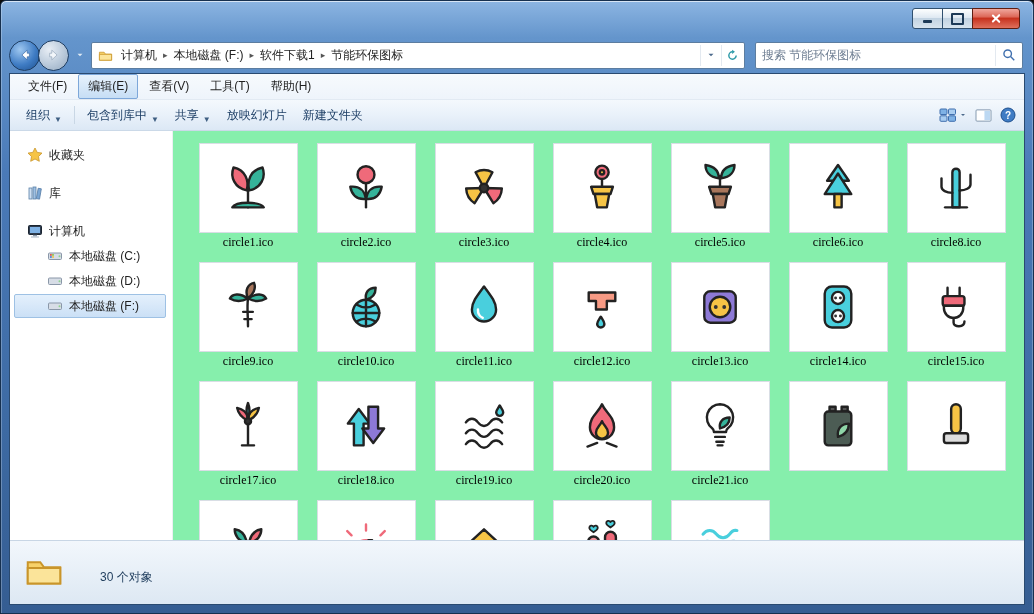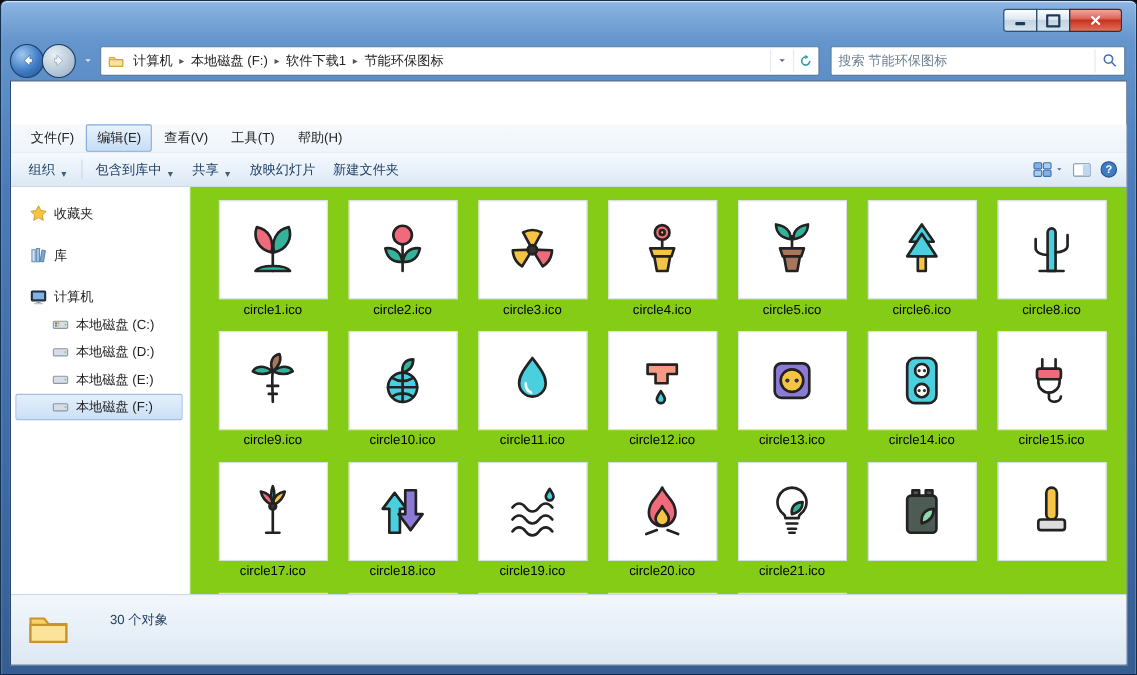--- a/index.html
+++ b/index.html
@@ -33,48 +33,48 @@
   .crumb{padding:2px 5px;cursor:default;}
   .crumb-sep{color:#555;font-size:9px;padding:0 1px;}
   .addr-ico{display:flex;align-items:center;margin-right:3px;}
   .addr-caret,.addr-refresh{width:20px;height:21px;display:flex;align-items:center;justify-content:center;border-left:1px solid #e3e9f0;}
   .searchbox{width:266px;height:25px;background:#fff;border:1px solid #5c7da0;border-radius:2px;display:flex;align-items:center;margin-left:6px;}
   .searchbox input{flex:1;border:none;outline:none;font-family:Liberation Sans, sans-serif;font-size:12px;padding:0 6px;color:#333;background:transparent;}
   .searchbox input::placeholder{color:#6e7e92;opacity:1;}
   .search-ico{width:26px;display:flex;align-items:center;justify-content:center;border-left:1px solid #e3e9f0;height:21px;}
   
   .client{position:absolute;left:8px;right:8px;top:72px;bottom:8px;background:#fff;border:1px solid #2a4a70;display:flex;flex-direction:column;}
-  .menubar{height:25px;background:linear-gradient(180deg,#f7fafd,#eef4fb);border-bottom:1px solid #e2eaf3;display:flex;align-items:center;padding-left:8px;font-size:12px;color:#1e1e1e;margin-top:39px;}
+  .menubar{height:25px;background:linear-gradient(180deg,#f7fafd,#eef4fb);border-bottom:1px solid #e2eaf3;display:flex;align-items:center;padding-left:8px;font-size:12px;color:#1e1e1e;}
   .menu-item{padding:3px 9px;border:1px solid transparent;border-radius:2px;margin-right:1px;cursor:default;}
   .menu-item.active{background:linear-gradient(180deg,#e8f2fc,#c6def5);border-color:#7da7d9;}
   .toolbar{height:30px;background:linear-gradient(180deg,#f4f9fd 0%,#e9f1fa 50%,#dce8f5 100%);border-bottom:1px solid #cbd9e8;display:flex;align-items:center;padding:0 8px;}
   .tb-left{display:flex;align-items:center;flex:1;}
   .tb-item{display:flex;align-items:flex-end;gap:4px;padding:4px 8px;font-size:12px;color:#1e3f66;border-radius:2px;cursor:default;}
   .tb-caret{font-size:8px;color:#3f5f82;}
   .tb-sep{width:1px;height:18px;background:#c9d7e5;margin:0 4px;}
   .tb-right{display:flex;align-items:center;gap:8px;}
   .tb-ico{display:flex;align-items:center;gap:2px;cursor:default;}
   
   .bodyrow{flex:1;display:flex;min-height:0;}
   .sidebar{width:162px;flex:0 0 auto;padding-top:12px;font-size:12px;color:#1e1e1e;border-right:1px solid #eceff3;overflow:hidden;}
   .side-item{display:flex;align-items:center;gap:6px;height:22px;padding-left:12px;margin:0 6px 1px 4px;border:1px solid transparent;border-radius:2px;cursor:default;}
   .side-item.indent{padding-left:32px;}
   .side-item.gap{margin-top:14px;}
   .side-item.selected{background:linear-gradient(180deg,#e4f0fc,#cbe0f6);border-color:#9ec1e4;}
   .side-ico{display:flex;align-items:center;flex:0 0 auto;}
-  .main{flex:1;position:relative;overflow:hidden;background:#84cc16;}
+  .main{flex:1;position:relative;overflow:hidden;background:#86efac;font-family:Liberation Serif, serif;}
   .grid{display:grid;grid-template-columns:repeat(7,118px);row-gap:13px;padding:12px 0 0 16px;}
   .tile{display:flex;flex-direction:column;align-items:center;cursor:default;}
   .thumb{width:97px;height:88px;border:1px solid #d9dee5;background:#fff;display:flex;align-items:center;justify-content:center;}
   .thumb svg{width:58px;height:58px;}
   .fname{font-size:12px;color:#000;margin-top:2px;height:14px;line-height:14px;}
   
   .statusbar{height:63px;background:linear-gradient(180deg,#f2f7fc,#dde8f3);border-top:1px solid #c8d6e5;position:relative;}
   .status-folder{position:absolute;left:14px;top:10px;}
-  .status-text{position:absolute;left:90px;top:14px;font-size:12px;color:#1e3c5c;text-align:right;}
+  .status-text{position:absolute;left:90px;top:28px;font-size:12px;color:#1e3c5c;text-align:right;}
 </style>
 </head>
 <body>
 
 <div class="window">
   <div class="titlebar">
     <div class="win-controls">
       <div class="win-btn min">
           <span class="g-min"></span>
         </div>
@@ -260,31 +260,20 @@
             <span class="side-ico">
               <svg viewBox="0 0 16 16" width="16" height="16">
                 <g>
                   <rect x="1.5" y="5" width="13" height="6.5" rx="1" fill="#d7dde6" stroke="#8a97a8"></rect>
                   <circle cx="12.5" cy="8.2" r="1" fill="#8fd48f"></circle>
                 </g>
               </svg>
             </span>
             <span>本地磁盘 (D:)</span>
           </div>
-          <div class="side-item indent">
-            <span class="side-ico">
-              <svg viewBox="0 0 16 16" width="16" height="16">
-                <g>
-                  <rect x="1.5" y="5" width="13" height="6.5" rx="1" fill="#d7dde6" stroke="#8a97a8"></rect>
-                  <circle cx="12.5" cy="8.2" r="1" fill="#8fd48f"></circle>
-                </g>
-              </svg>
-            </span>
-            <span>本地磁盘 (E:)</span>
-          </div>
           <div class="side-item indent selected">
             <span class="side-ico">
               <svg viewBox="0 0 16 16" width="16" height="16">
                 <g>
                   <rect x="1.5" y="5" width="13" height="6.5" rx="1" fill="#d7dde6" stroke="#8a97a8"></rect>
                   <circle cx="12.5" cy="8.2" r="1" fill="#8fd48f"></circle>
                 </g>
               </svg>
             </span>
             <span>本地磁盘 (F:)</span>

